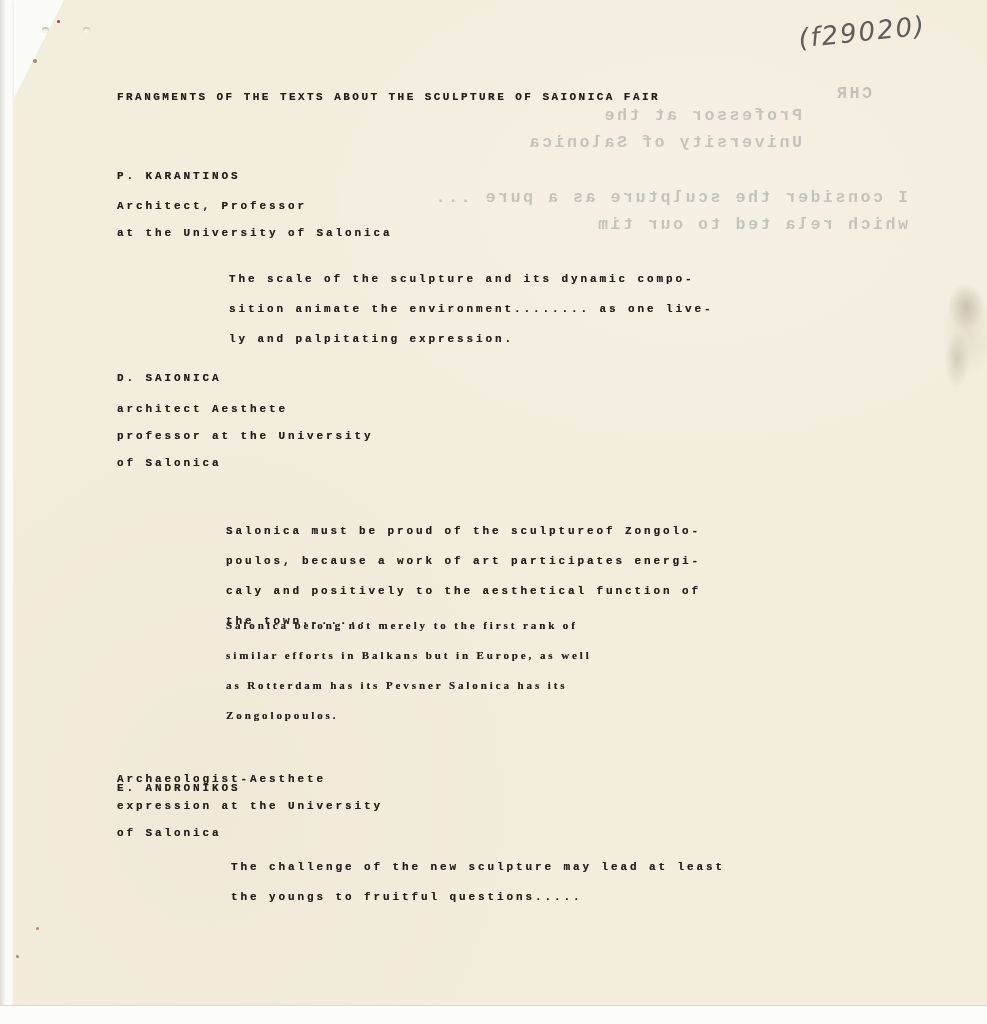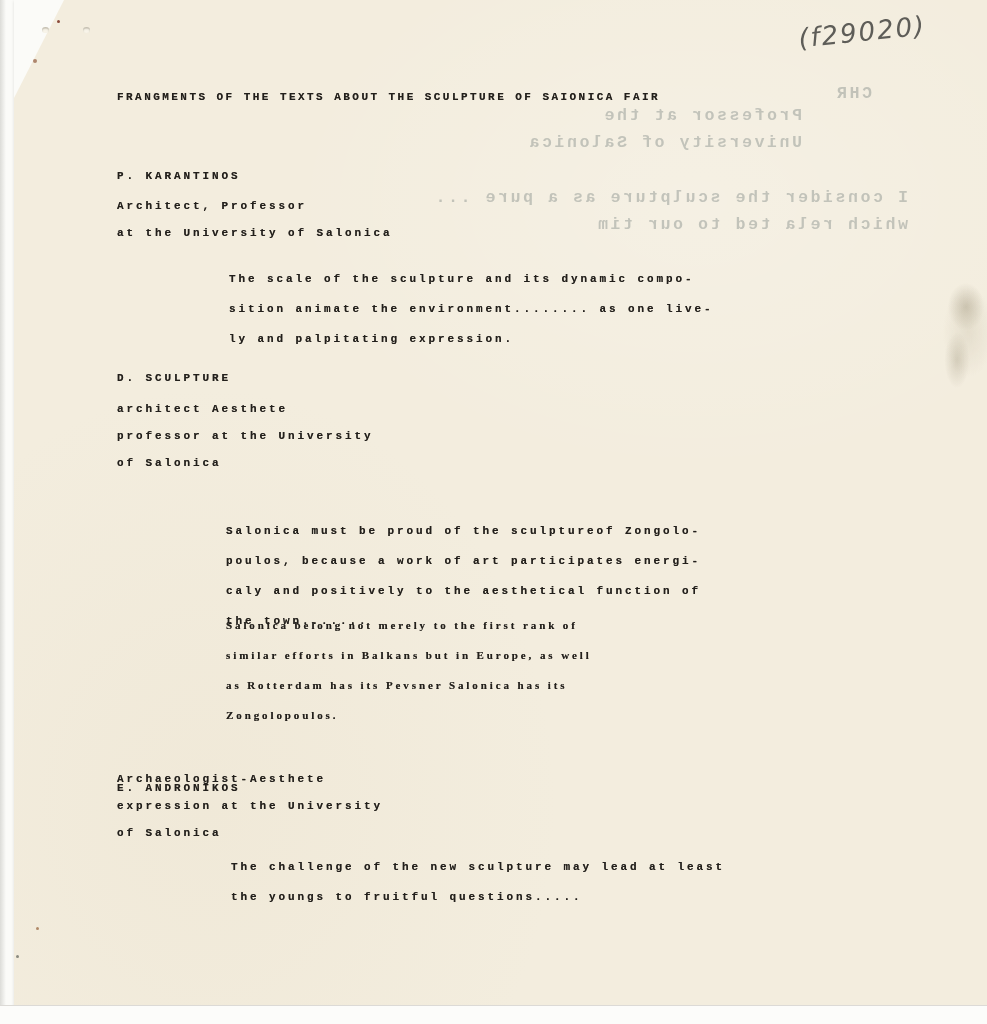--- a/index.html
+++ b/index.html
@@ -94,21 +94,21 @@
   <div>
     <div class="typed" style="left:117px;top:170px;">P. KARANTINOS</div>
     <div class="typed role" style="left:117px;top:193px;">Architect, Professor
 at the University of Salonica</div>
     <div class="typed quote" style="left:229px;top:264px;">The scale of the sculpture and its dynamic compo-
 sition animate the environment........ as one live-
 ly and palpitating expression.</div>
   </div>
 
   <div>
-    <div class="typed" style="left:117px;top:372px;">D. SCULPTURE</div>
+    <div class="typed" style="left:117px;top:372px;">D. SAIONICA</div>
     <div class="typed role" style="left:117px;top:396px;">architect Aesthete
 professor at the University
 of Salonica</div>
     <div class="typed quote" style="left:226px;top:496px;margin-top:20px;">Salonica must be proud of the sculptureof Zongolo-
 poulos, because a work of art participates energi-
 caly and positively to the aesthetical function of
 the town.......</div>
     <div class="typed quote" style="left:226px;top:610px;font-family:Liberation Serif, serif;">Salonica belong not merely to the first rank of
 similar efforts in Balkans but in Europe, as well
 as Rotterdam has its Pevsner Salonica has its

